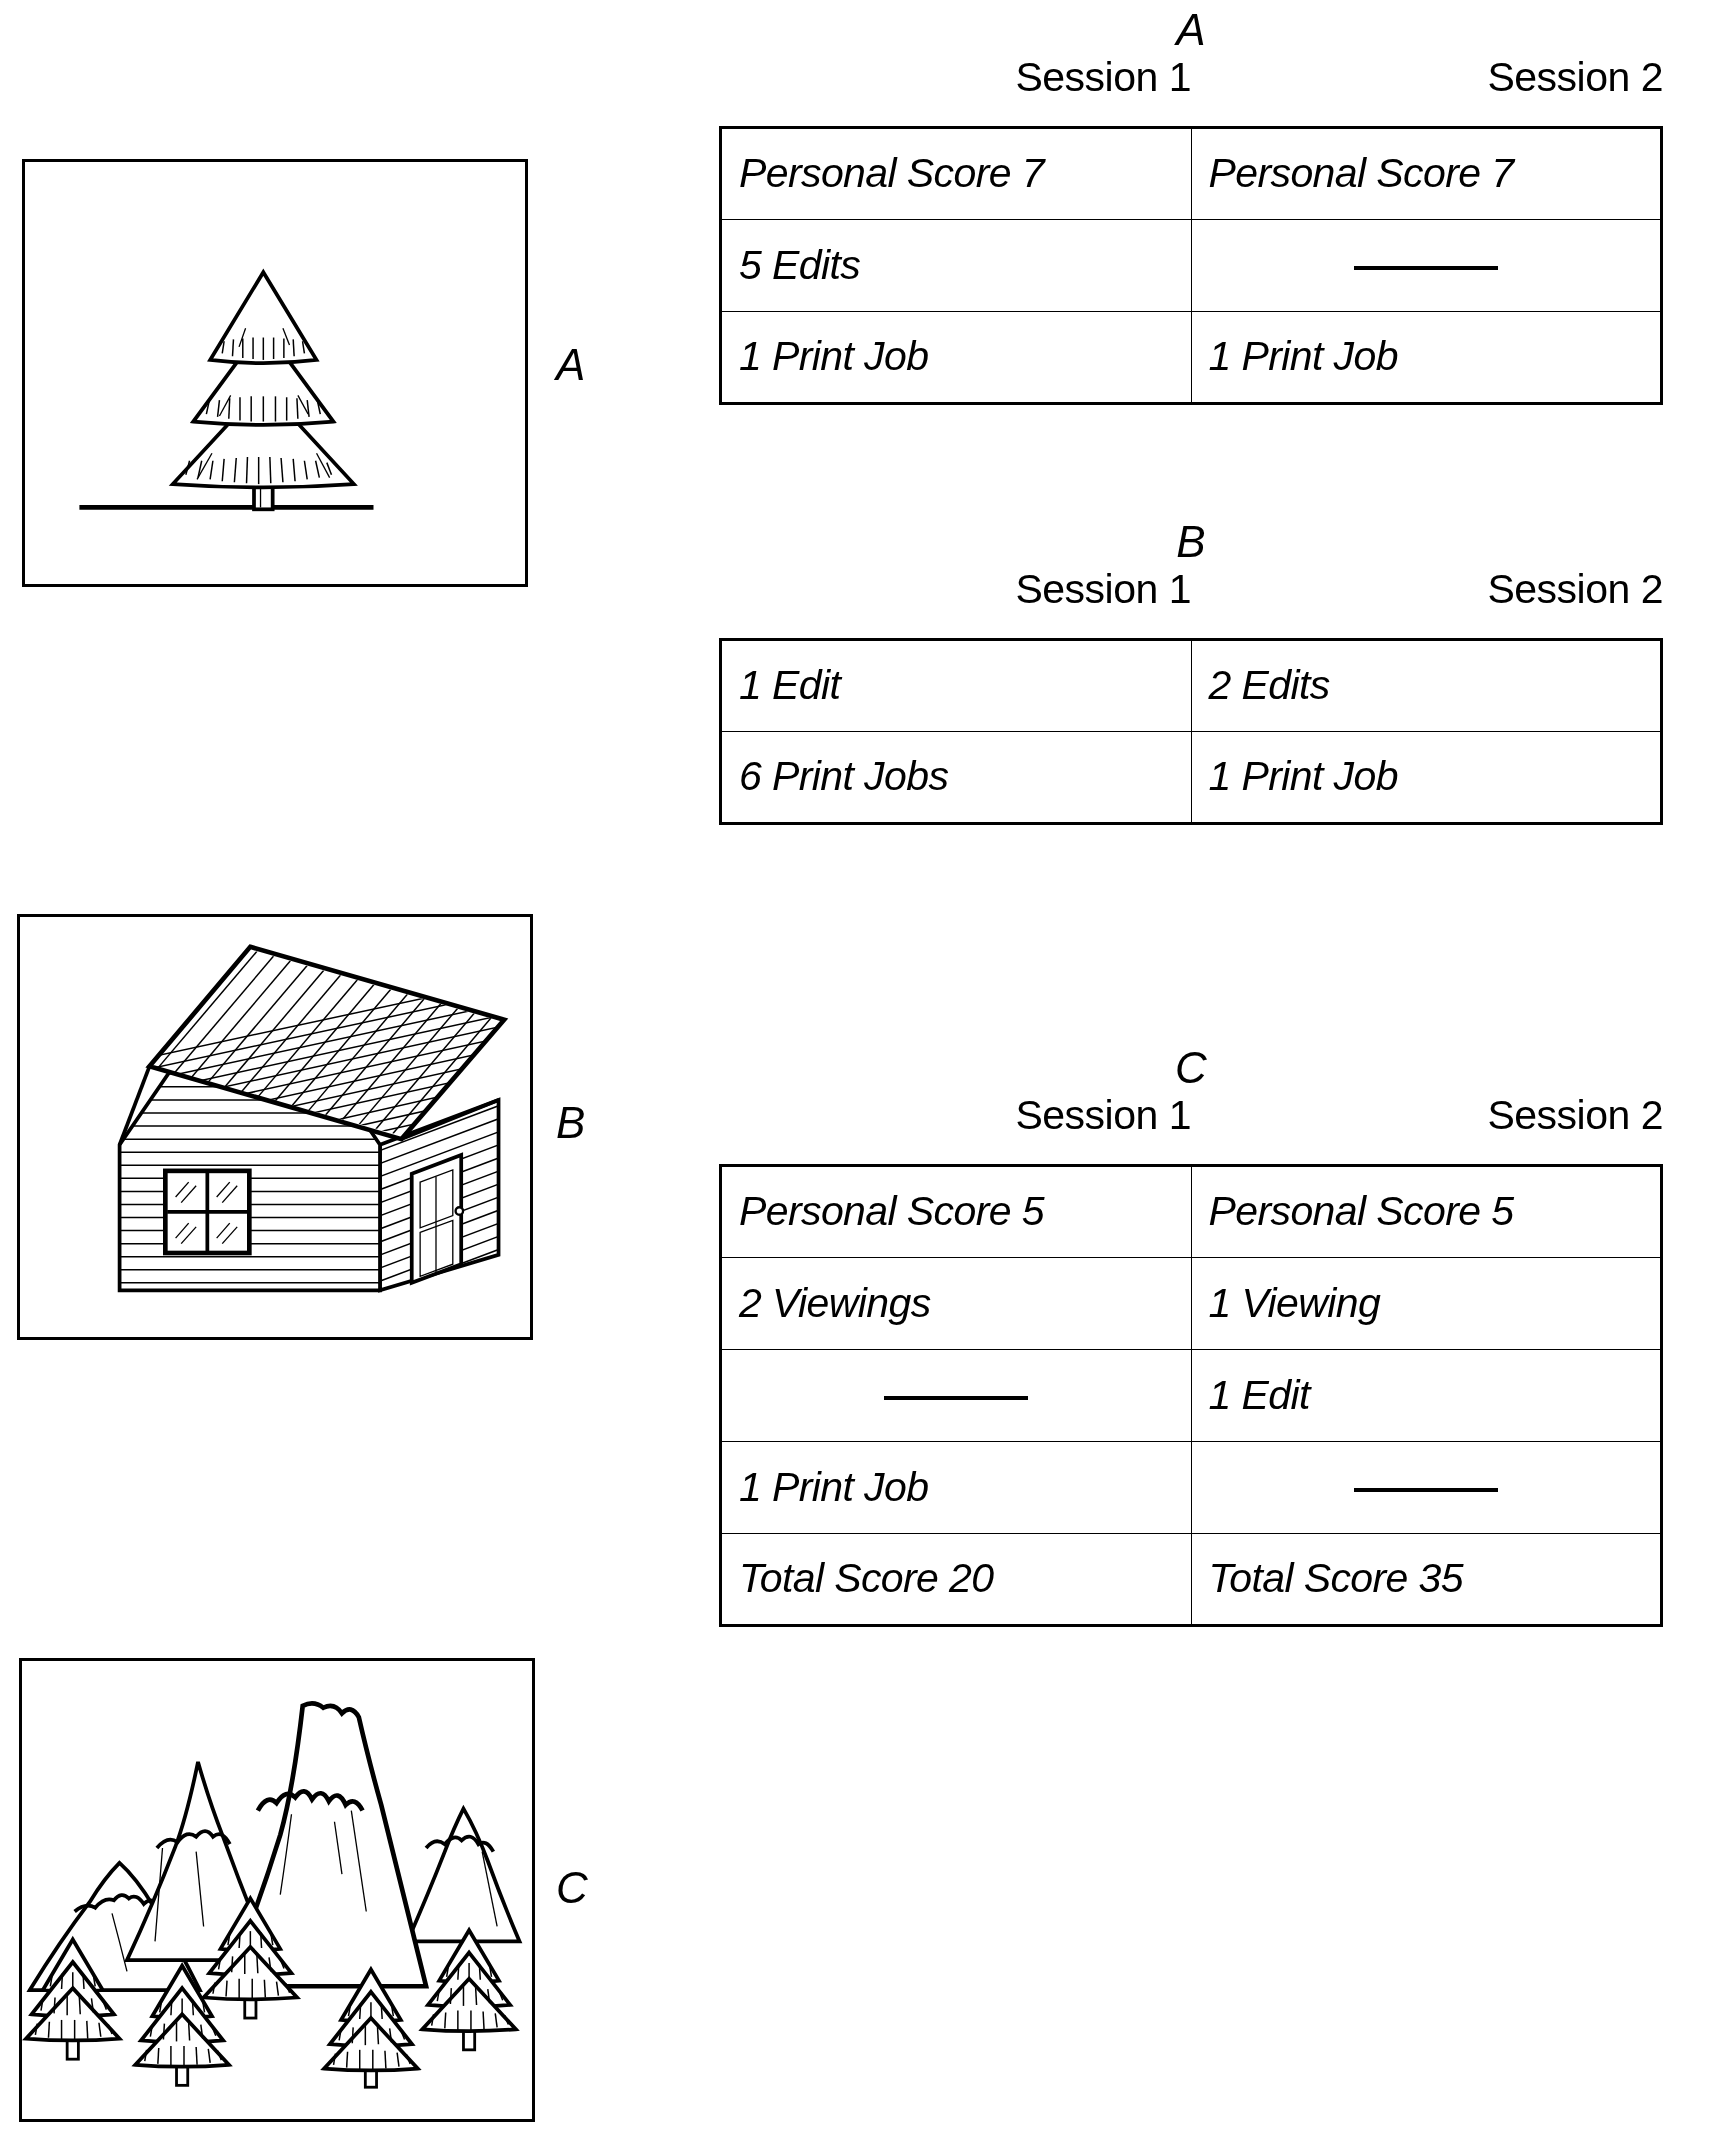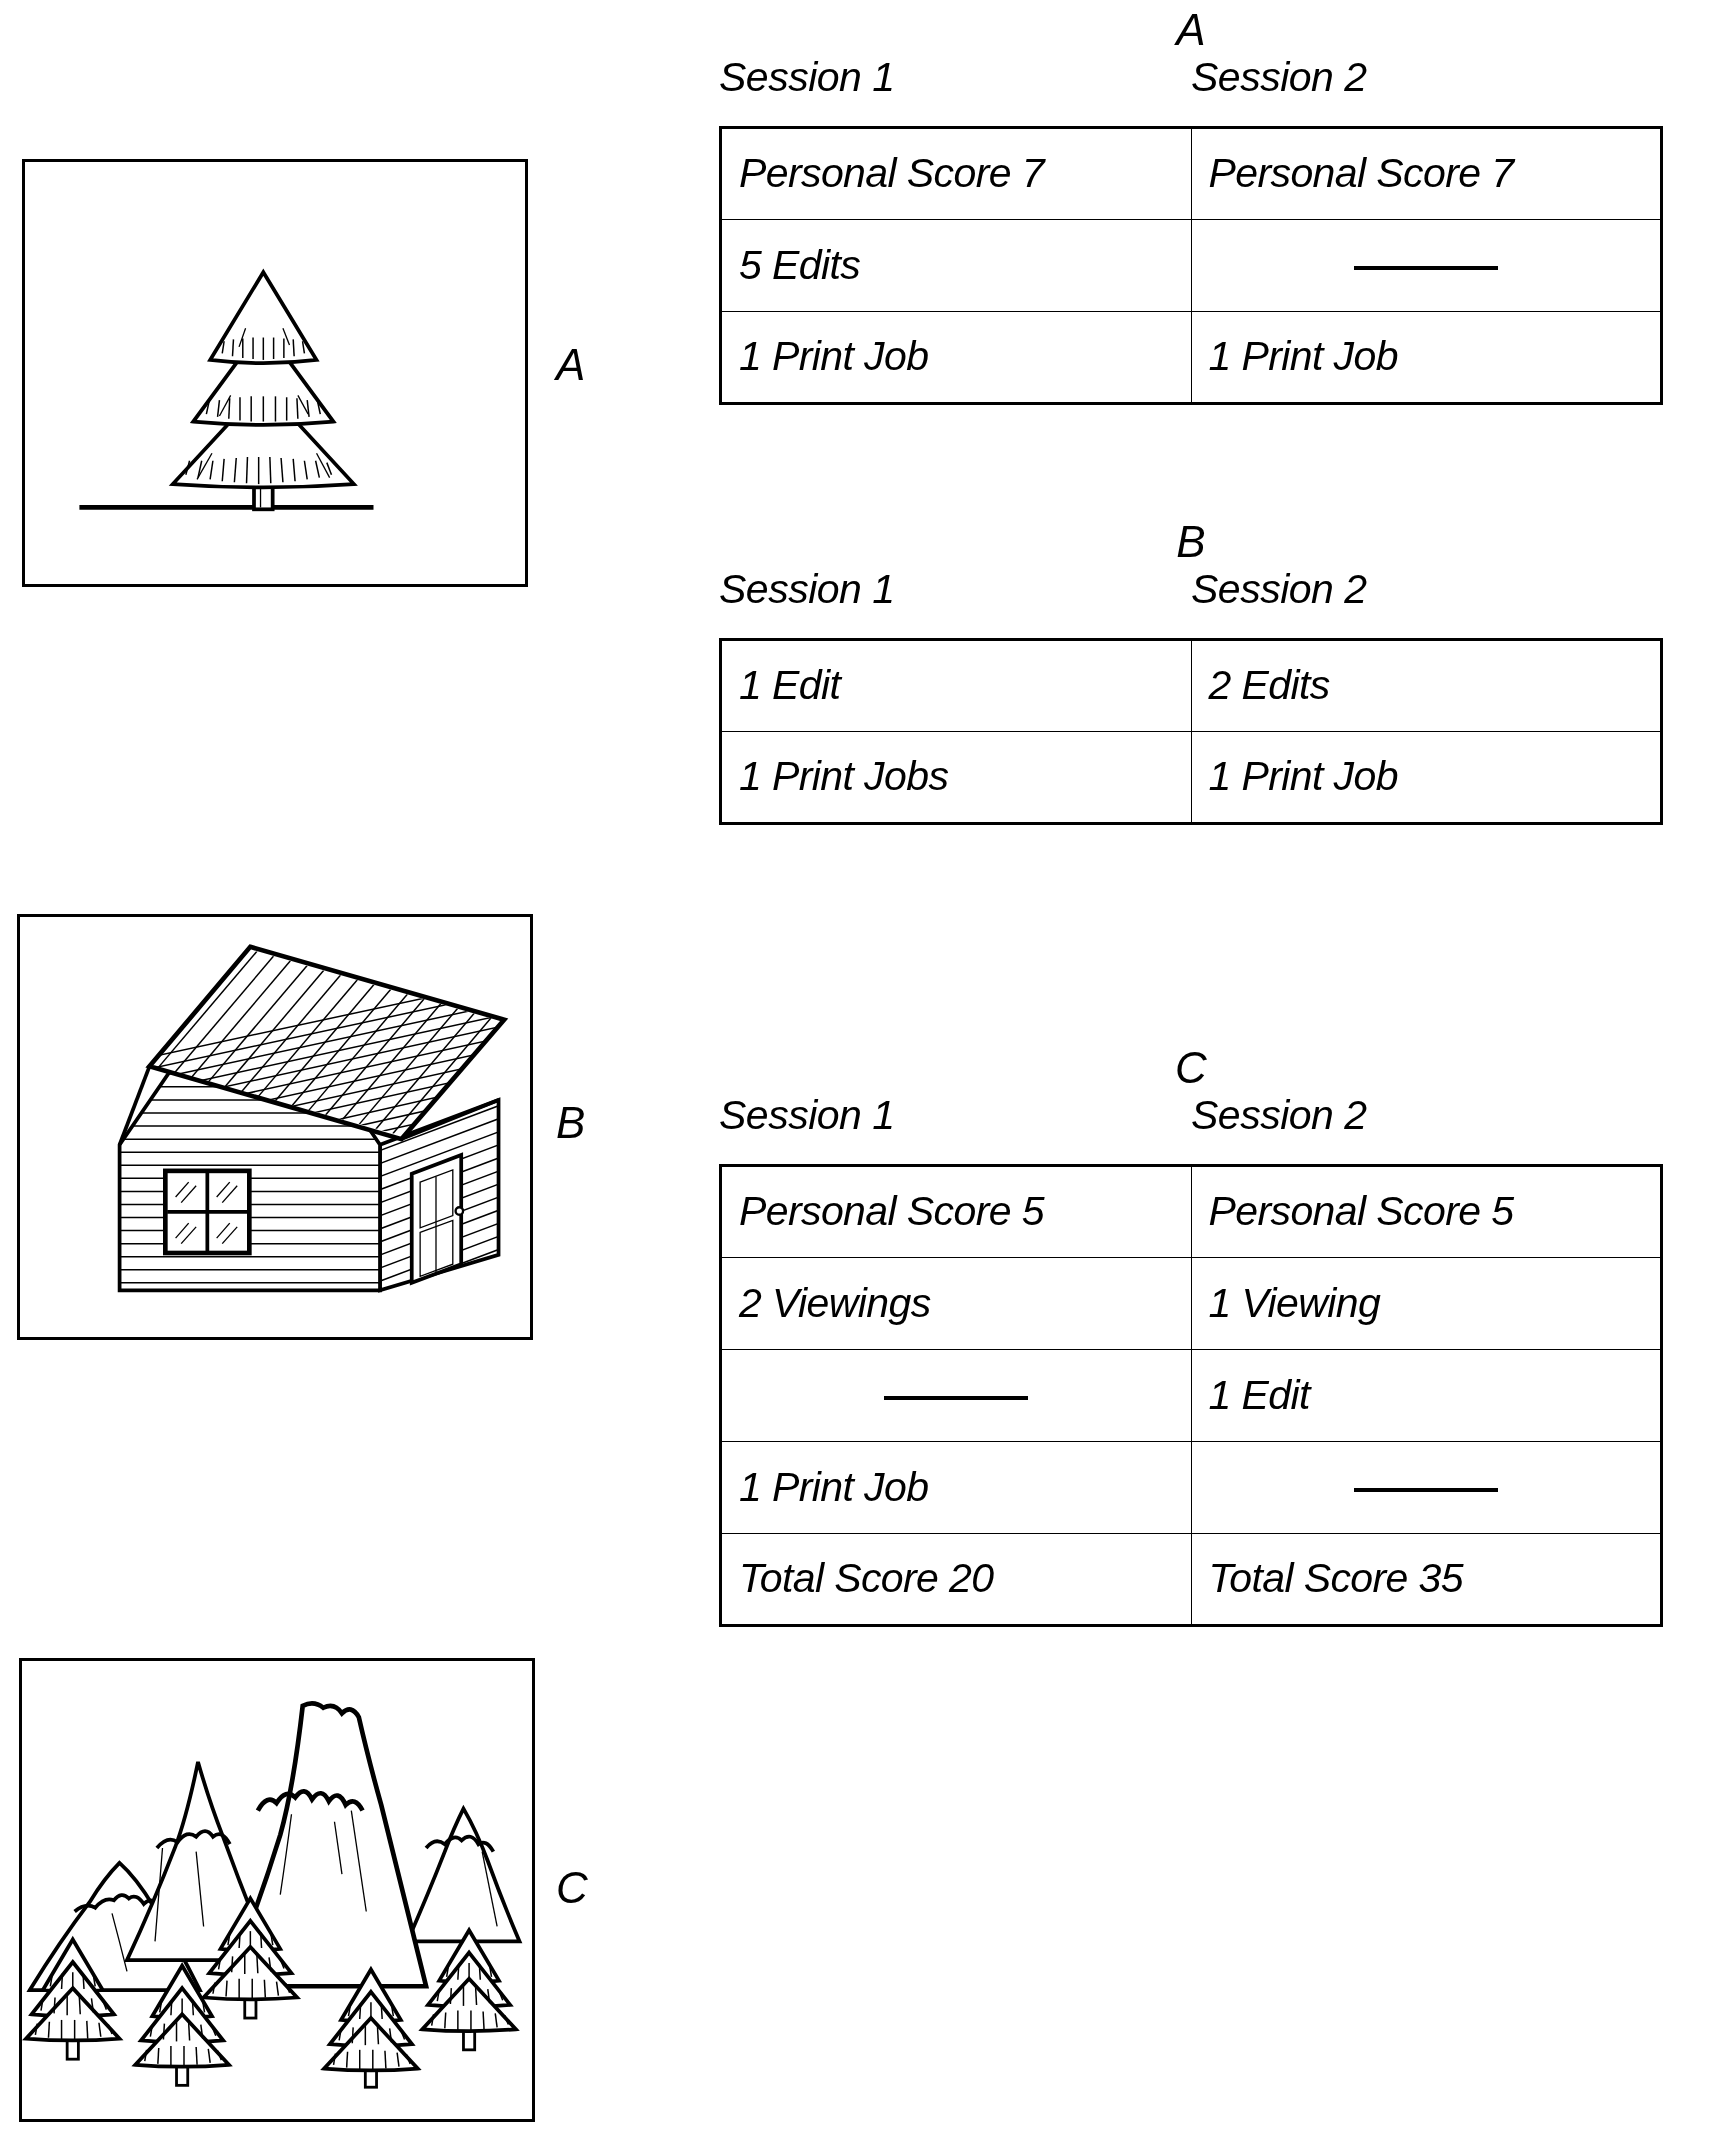--- a/index.html
+++ b/index.html
@@ -48,22 +48,21 @@
     top: 0;
   }
   .table-head {
     position: absolute;
     top: 47px;
     width: 100%;
     display: flex;
   }
   .table-head > div {
     flex: 1 1 50%;
-    text-align: left;
-    font-style: italic;
+    text-align: right;
     font-size: 41px;
     line-height: 1.1;
     letter-spacing: -0.5px;
   }
   .data-table {
     position: absolute;
     top: 118px;
     left: 0;
     width: 944px;
     border-collapse: collapse;
@@ -321,21 +320,21 @@
     <div>Session 1</div>
     <div>Session 2</div>
   </div>
   <table class="data-table">
     <tbody>
       <tr>
         <td>1 Edit</td>
         <td>2 Edits</td>
       </tr>
       <tr>
-        <td>1 Print Jobs</td>
+        <td>6 Print Jobs</td>
         <td>1 Print Job</td>
       </tr>
     </tbody>
   </table>
 </div>
 
 <div class="fig-frame" style="left:19px; top:1658px; width:516px; height:464px;">
   <svg viewBox="0 0 545 490">
 
     <path d="M8 352 Q40 300 72 258 Q88 232 104 216 Q122 232 140 262 Q164 300 190 352 Z" fill="#fff" stroke="#000" stroke-width="4"></path>

